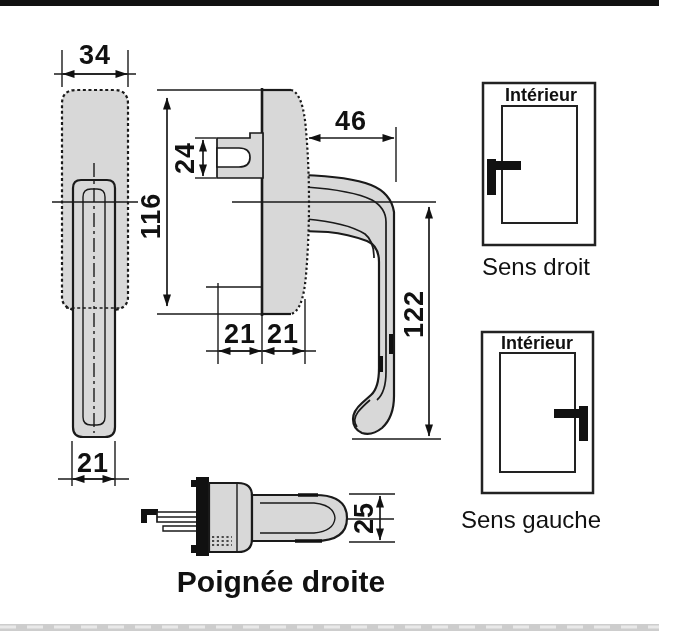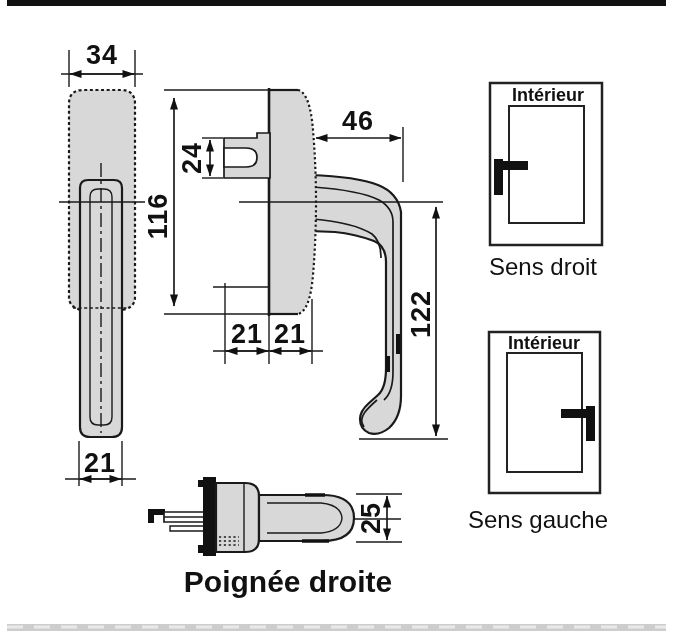--- a/index.html
+++ b/index.html
@@ -1,17 +1,17 @@
 <!DOCTYPE html>
 <html><head>
 <meta charset="utf-8">
 <style>
   html,body{margin:0;padding:0;background:#fff;}
   .stage{position:relative;width:659px;height:632px;background:#ffffff;overflow:hidden;
-         font-family:"Liberation Sans", sans-serif;margin-left:7px;}
+         font-family:"Liberation Sans", sans-serif;}
   svg{position:absolute;left:0;top:0;}
   .ln{stroke:#1a1a1a;fill:none;}
   .thin{stroke-width:1.4;}
   .mid{stroke-width:1.7;}
   .thick{stroke-width:2.2;}
   .fillgray{fill:#d8d8d8;}
   .fillwhite{fill:#ffffff;}
   .solidblack{fill:#111111;stroke:none;}
   .dashed{stroke-dasharray:3 2.6;}
   .dotted{stroke-dasharray:2.2 2.6;}

